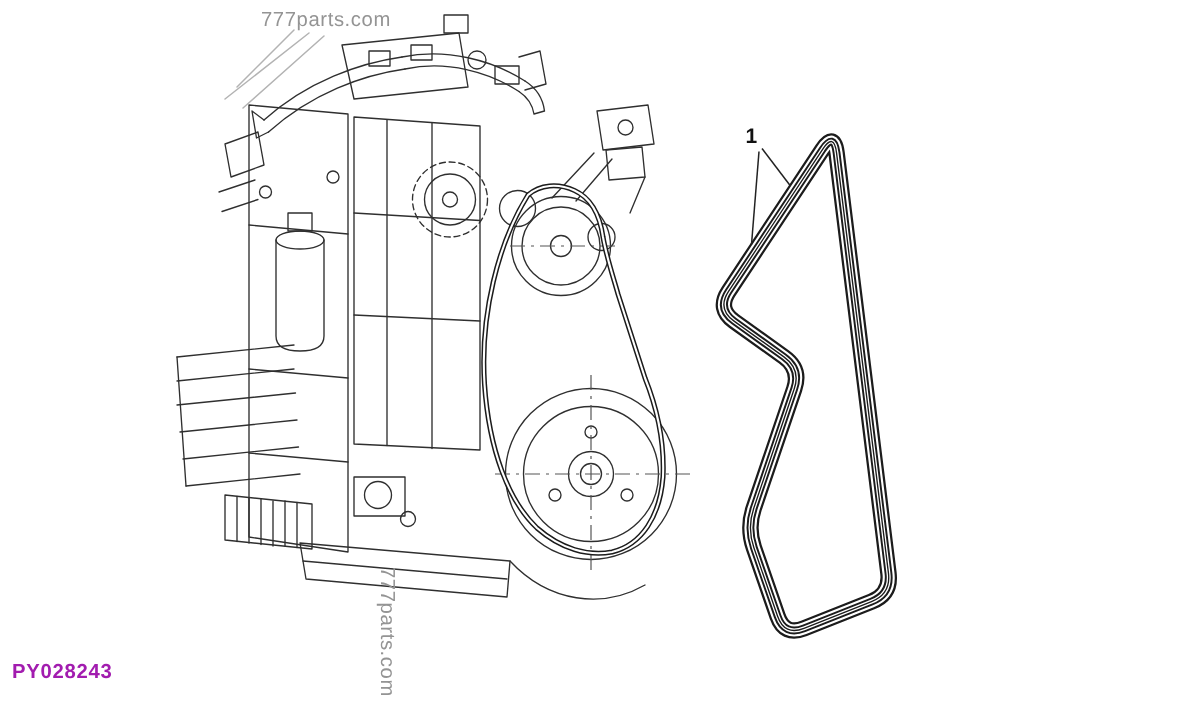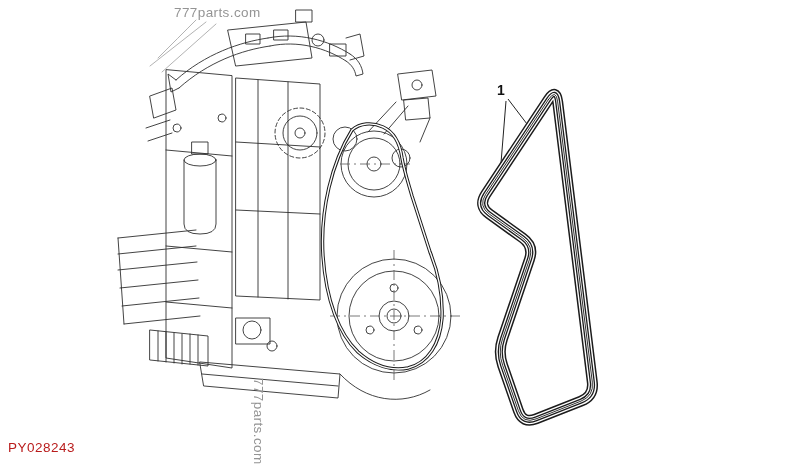--- a/index.html
+++ b/index.html
@@ -34,23 +34,23 @@
     position: absolute;
     left: 497px; top: 82px;
     font-size: 14px;
     font-weight: bold;
     color: #111111;
   }
   .part-code {
     position: absolute;
     left: 8px; top: 440px;
     font-size: 13.5px;
-    font-weight: normal;
+    font-weight: bold;
     letter-spacing: 0.5px;
-    color: #b91c1c;
+    color: #a21caf;
   }
 </style>
 </head>
 <body>
 
 <div class="page">
 
   <svg class="diagram-canvas" viewBox="0 0 800 467" xmlns="http://www.w3.org/2000/svg">
 
     <defs>

